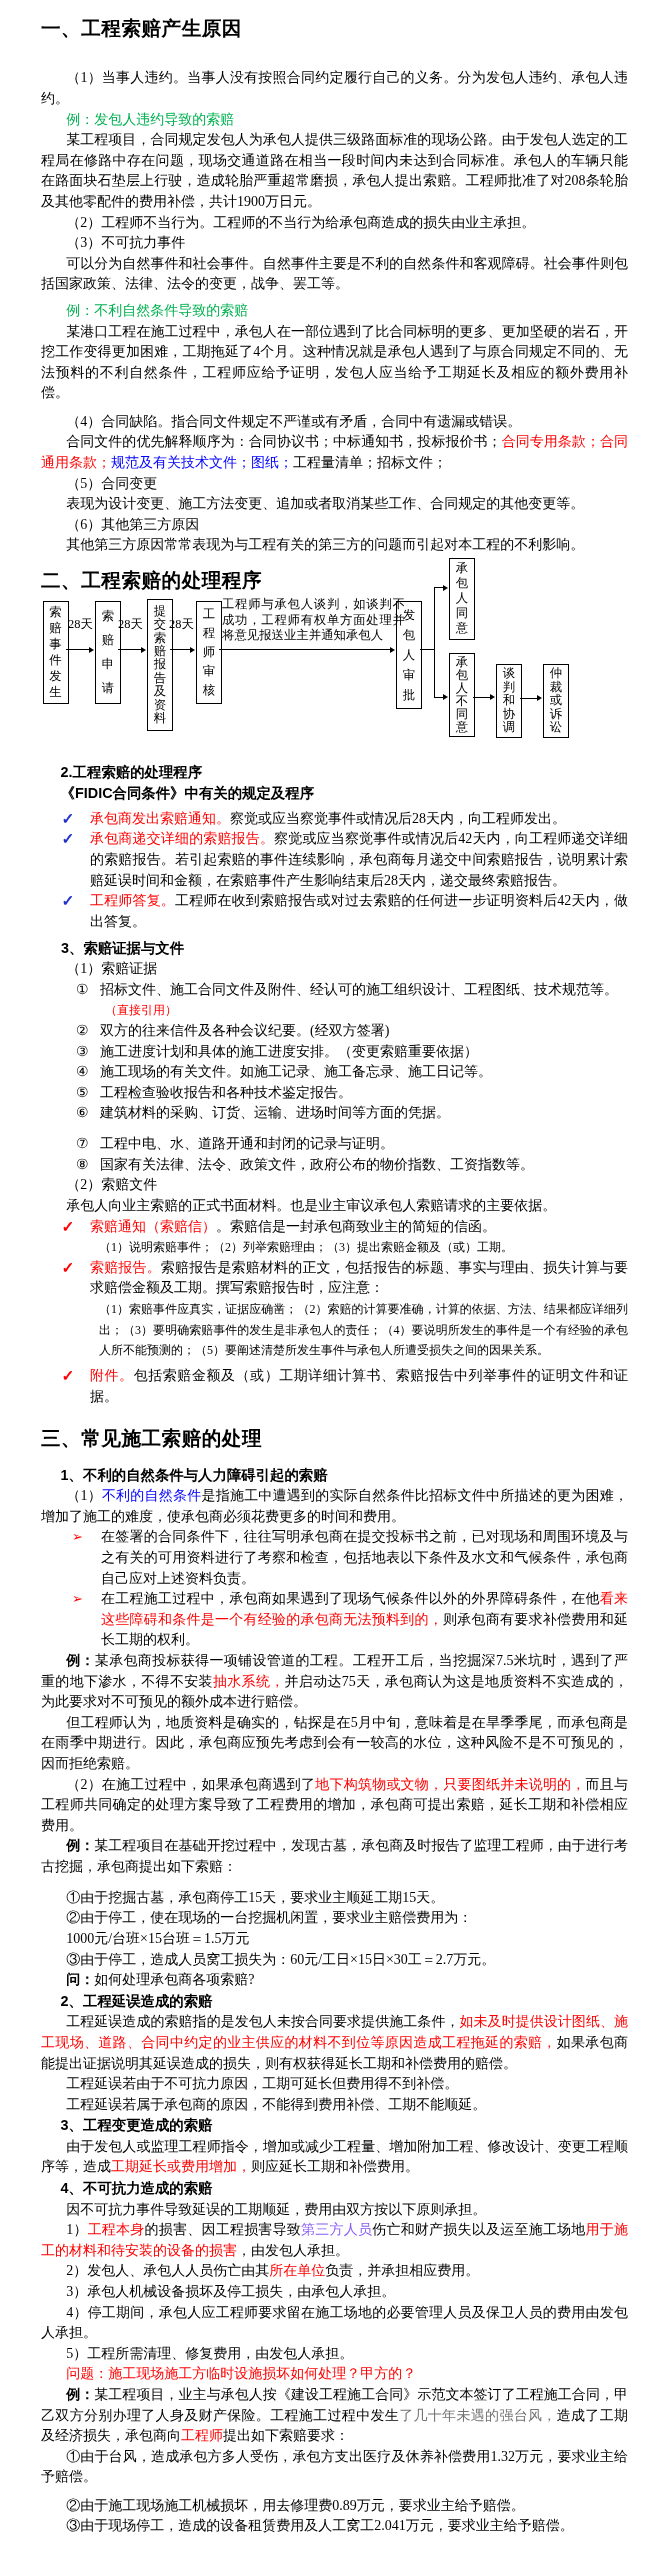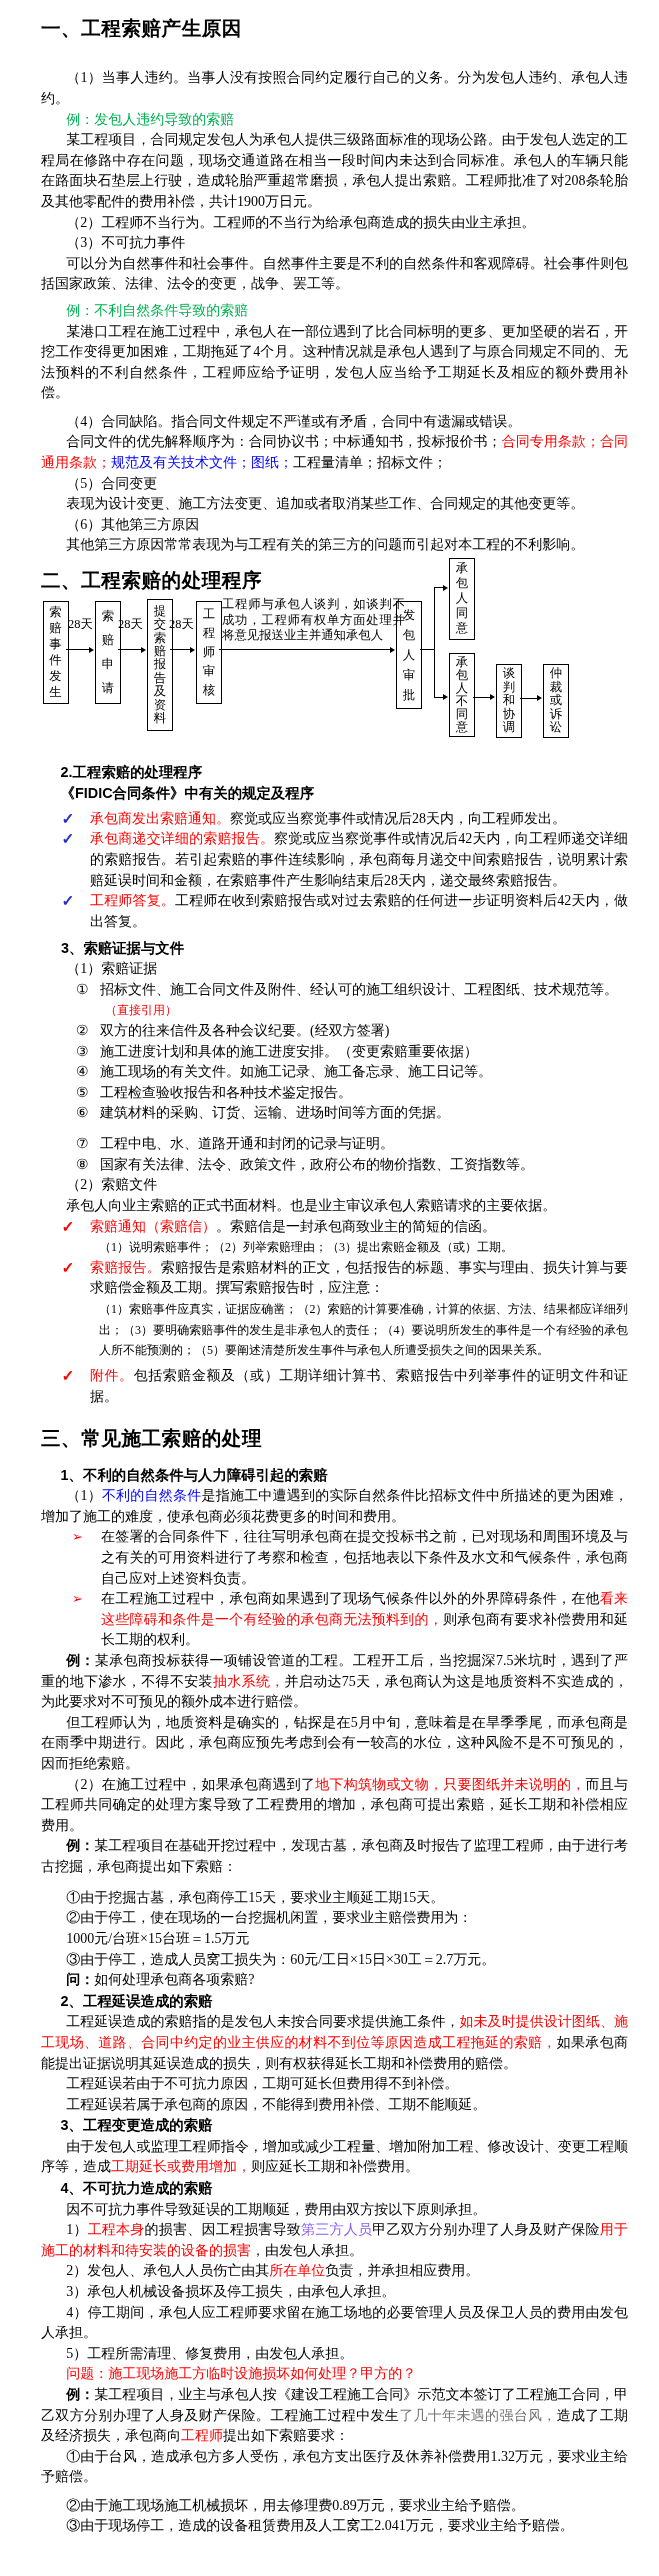--- a/index.html
+++ b/index.html
@@ -201,21 +201,21 @@
       <div class="para indent"><span>③由于停工，造成人员窝工损失为：60元/工日×15日×30工＝2.7万元。</span></div>
       <div class="para indent"><span class="seg-b">问：</span><span>如何处理承包商各项索赔?</span></div>
       <div class="h2"><span>2、工程延误造成的索赔</span></div>
       <div class="para indent"><span>工程延误造成的索赔指的是发包人未按合同要求提供施工条件，</span><span style="color: rgb(255, 0, 0);">如未及时提供设计图纸、施工现场、道路、合同中约定的业主供应的材料不到位等原因造成工程拖延的索赔，</span><span>如果承包商能提出证据说明其延误造成的损失，则有权获得延长工期和补偿费用的赔偿。</span></div>
       <div class="para indent"><span>工程延误若由于不可抗力原因，工期可延长但费用得不到补偿。</span></div>
       <div class="para indent"><span>工程延误若属于承包商的原因，不能得到费用补偿、工期不能顺延。</span></div>
       <div class="h2"><span>3、工程变更造成的索赔</span></div>
       <div class="para indent"><span>由于发包人或监理工程师指令，增加或减少工程量、增加附加工程、修改设计、变更工程顺序等，造成</span><span style="color: rgb(255, 0, 0);">工期延长或费用增加，</span><span>则应延长工期和补偿费用。</span></div>
       <div class="h2"><span>4、不可抗力造成的索赔</span></div>
       <div class="para indent"><span>因不可抗力事件导致延误的工期顺延，费用由双方按以下原则承担。</span></div>
-      <div class="para indent"><span>1）</span><span style="color: rgb(255, 0, 0);">工程本身</span><span>的损害、因工程损害导致</span><span style="color: #8b5cf6;">第三方人员</span><span>甲乙双方分别办理了人身及财产保险</span><span style="color: rgb(255, 0, 0);">用于施工的材料和待安装的设备的损害</span><span>，由发包人承担。</span></div>
+      <div class="para indent"><span>1）</span><span style="color: rgb(255, 0, 0);">工程本身</span><span>的损害、因工程损害导致</span><span style="color: #8b5cf6;">第三方人员</span><span>伤亡和财产损失以及运至施工场地</span><span style="color: rgb(255, 0, 0);">用于施工的材料和待安装的设备的损害</span><span>，由发包人承担。</span></div>
       <div class="para indent"><span>2）发包人、承包人人员伤亡由其</span><span style="color: rgb(255, 0, 0);">所在单位</span><span>负责，并承担相应费用。</span></div>
       <div class="para indent"><span>3）承包人机械设备损坏及停工损失，由承包人承担。</span></div>
       <div class="para indent"><span>4）停工期间，承包人应工程师要求留在施工场地的必要管理人员及保卫人员的费用由发包人承担。</span></div>
       <div class="para indent"><span>5）工程所需清理、修复费用，由发包人承担。</span></div>
       <div class="para indent"><span style="color: rgb(255, 0, 0);">问题：施工现场施工方临时设施损坏如何处理？甲方的？</span></div>
       <div class="para indent"><span class="seg-b">例：</span><span>某工程项目，业主与承包人按《建设工程施工合同》示范文本签订了工程施工合同，甲乙双方分别办理了人身及财产保险。工程施工过程中发生</span><span style="color: #737373;">了几十年未遇的强台风，</span><span>造成了工期及经济损失，承包商向</span><span style="color: rgb(255, 0, 0);">工程师</span><span>提出如下索赔要求：</span></div>
       <div class="para indent"><span>①由于台风，造成承包方多人受伤，承包方支出医疗及休养补偿费用1.32万元，要求业主给予赔偿。</span></div>
       <div class="para indent" style="margin-top: 7.7px;"><span>②由于施工现场施工机械损坏，用去修理费0.89万元，要求业主给予赔偿。</span></div>
       <div class="para indent"><span>③由于现场停工，造成的设备租赁费用及人工窝工2.041万元，要求业主给予赔偿。</span></div>
     </div>

